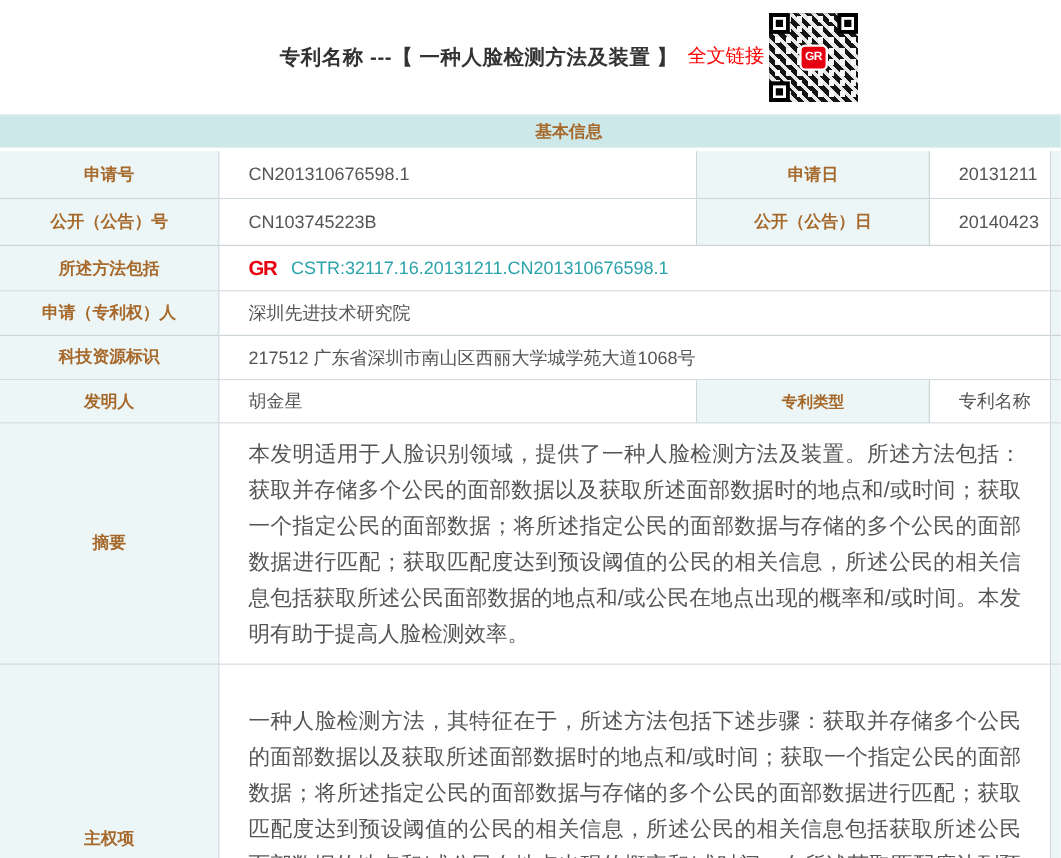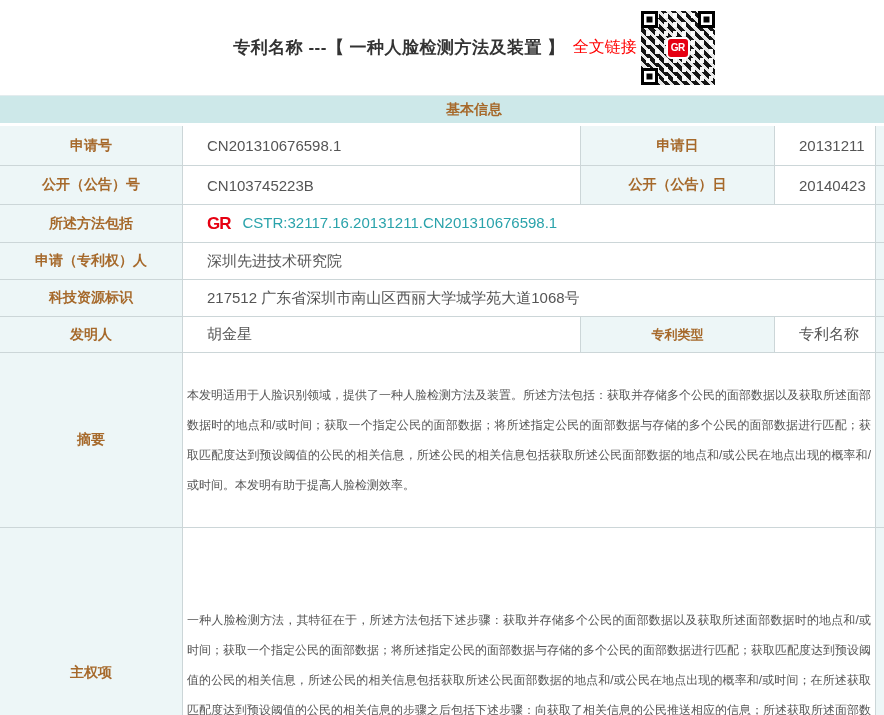--- a/index.html
+++ b/index.html
@@ -75,21 +75,21 @@
     color:var(--accent-text);font-weight:bold;font-size:14px;text-align:center;
     border-right:1px solid var(--border);
   }
   td.lbl.small{font-size:13px;}
   td.val{
     background:#ffffff;color:var(--value-text);font-size:15px;
     padding-left:24px;border-right:1px solid var(--border);
   }
   td.edge{background:var(--label-bg);}
   td.longtext{
-    padding:10px 4px;line-height:30px;font-size:12px;color:var(--value-text);
+    padding:10px 24px;line-height:30px;font-size:18px;color:var(--value-text);
     text-align:justify;
   }
   td.claim{vertical-align:top;padding-top:24px;}
   .gr-inline{
     color:var(--logo-red);font-weight:800;font-size:17px;letter-spacing:-1px;
     margin-right:2px;vertical-align:-1px;
   }
   a.cstr-link{
     color:var(--cstr-teal);text-decoration:none;font-size:15px;margin-left:10px;
   }

